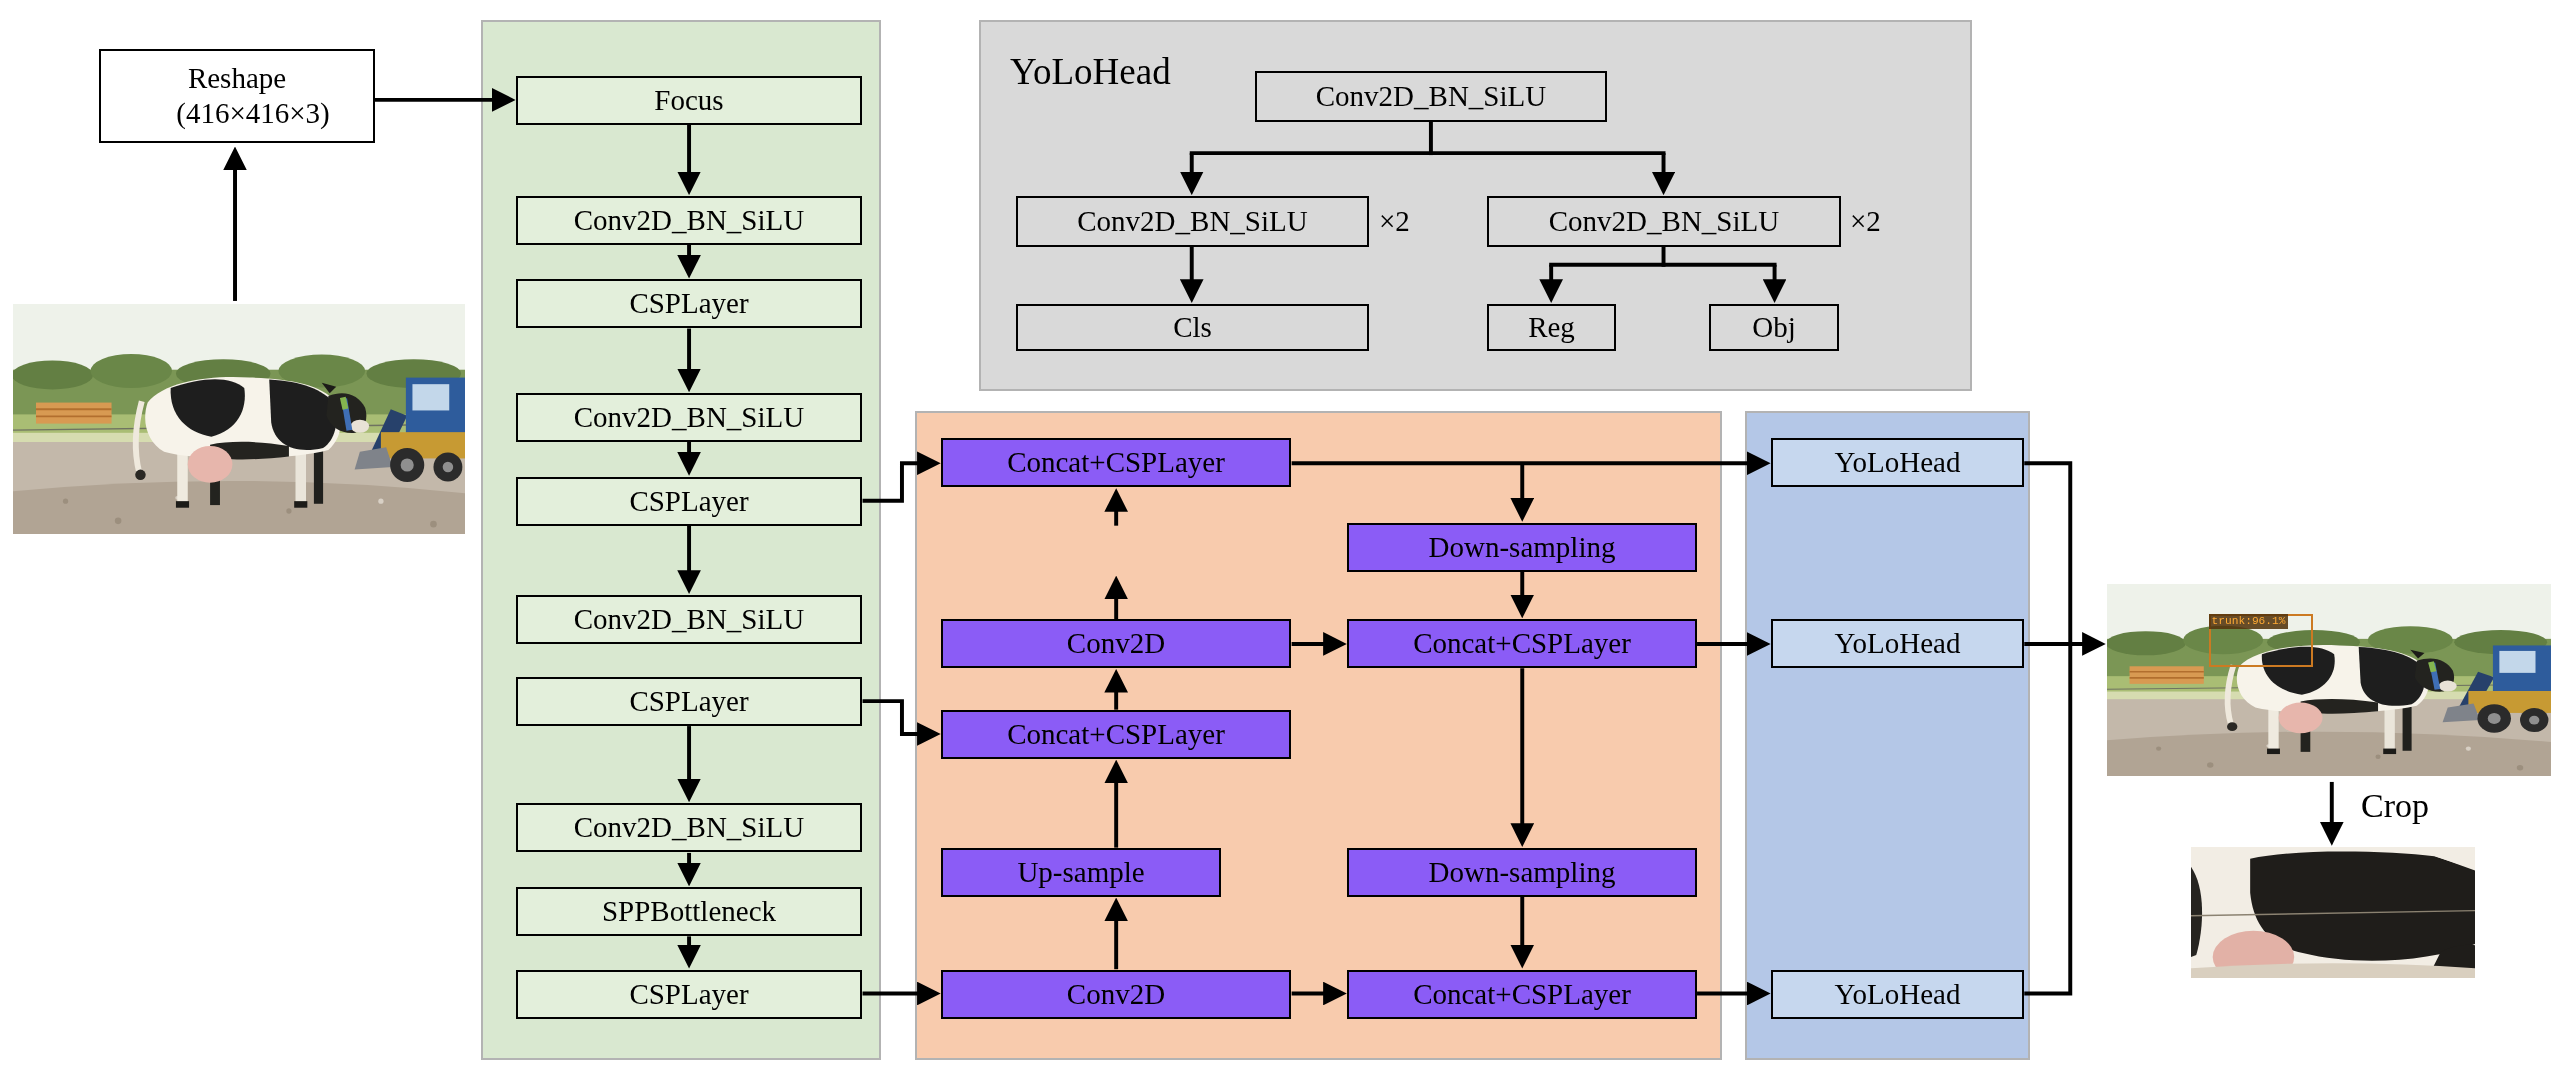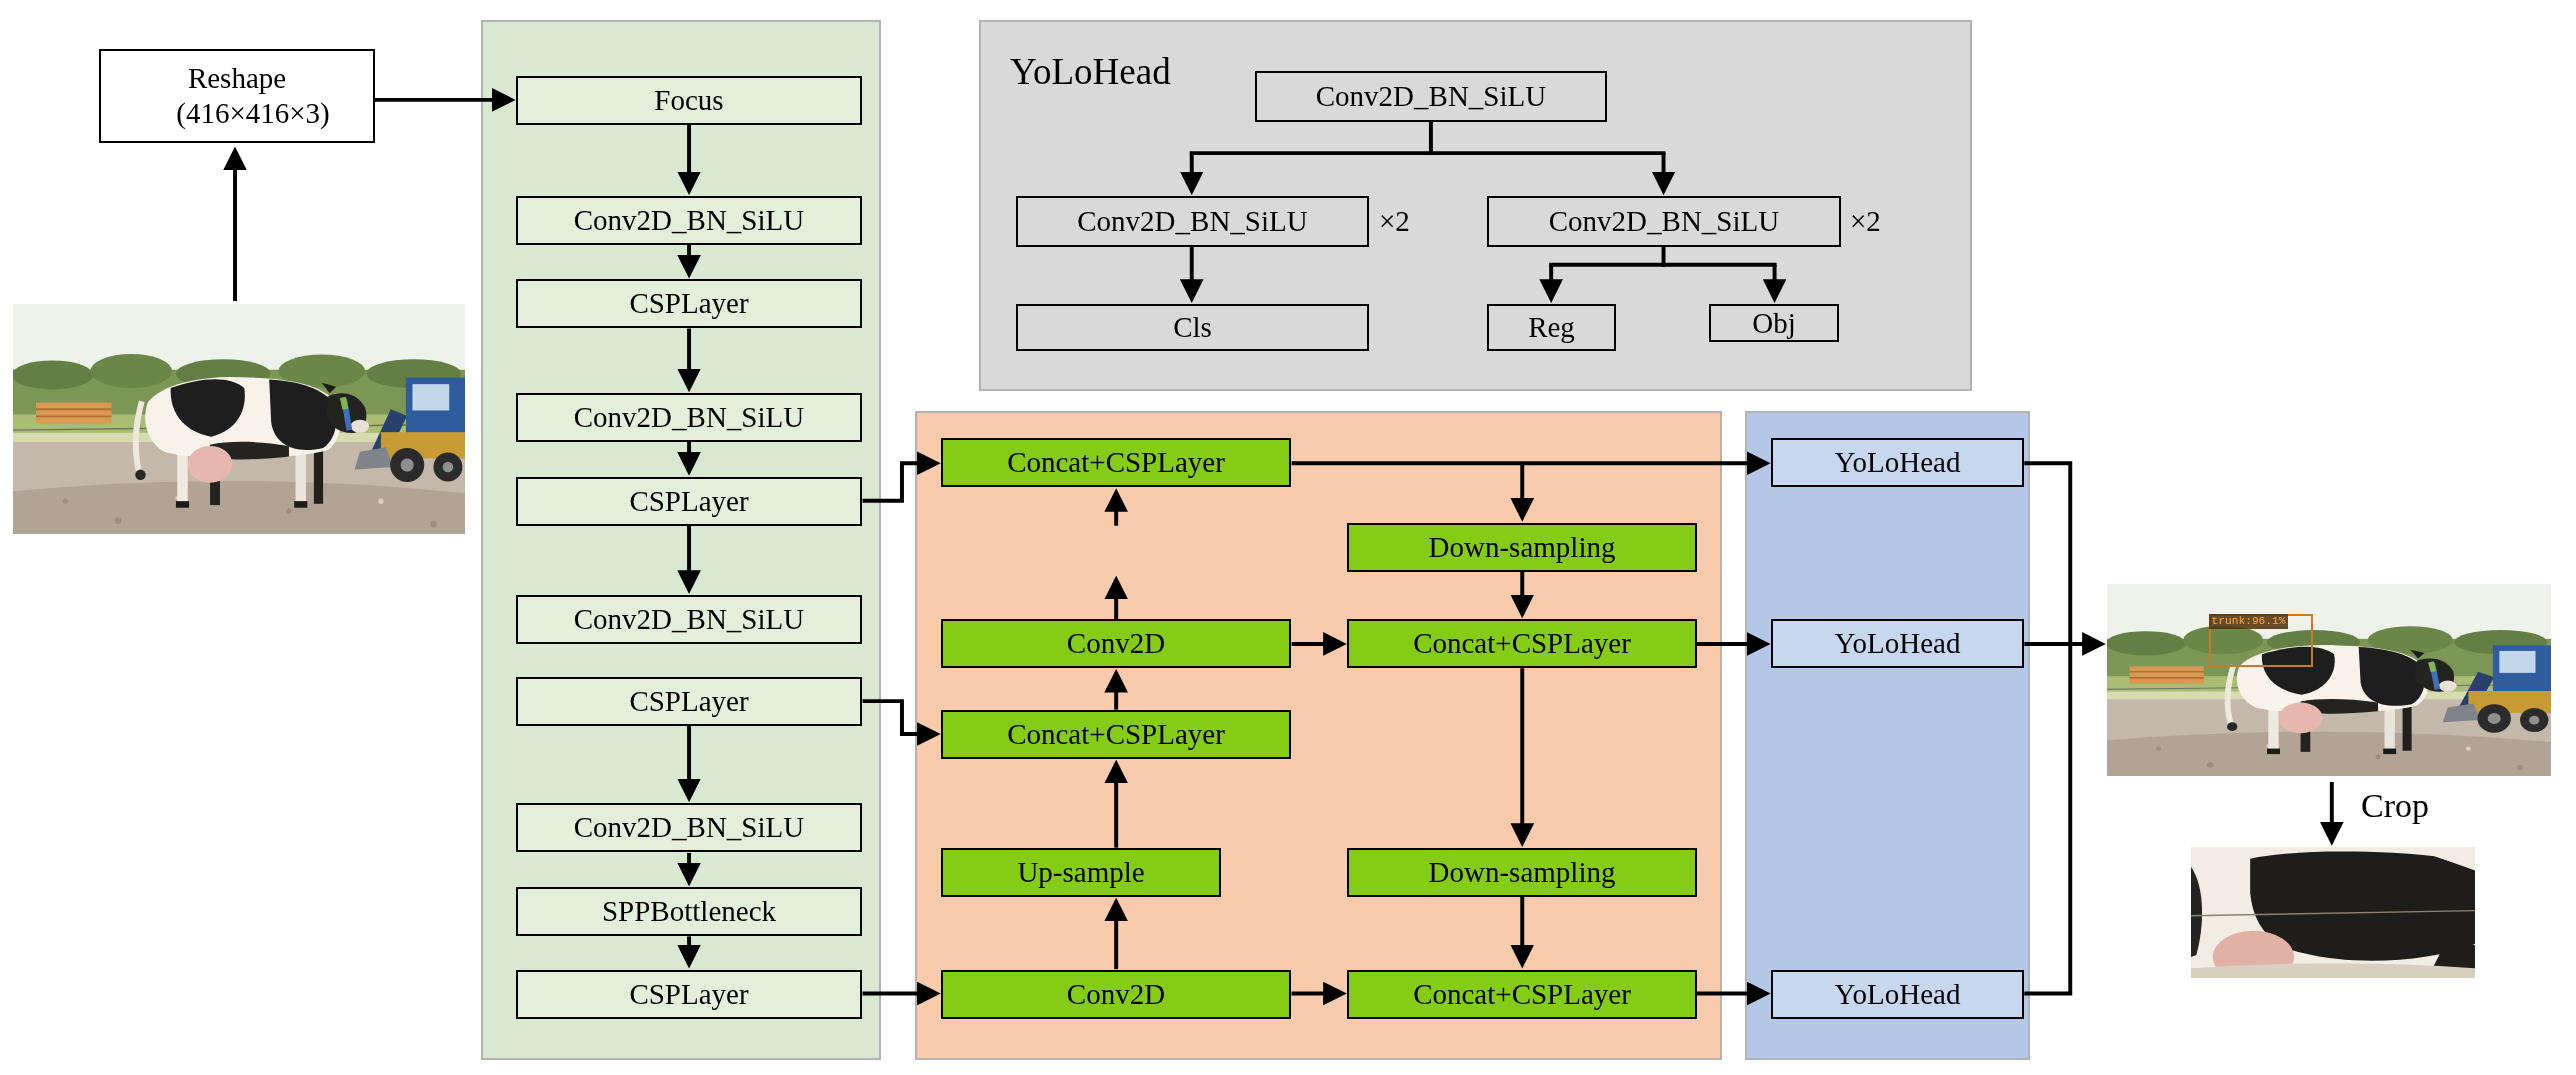--- a/index.html
+++ b/index.html
@@ -8,21 +8,21 @@
   .panel{position:absolute;border:2.6px solid #b3b3b3;box-sizing:border-box;}
   .p-green{background:#d9e8d0;}
   .p-gray{background:#d9d9d9;}
   .p-orange{background:#f8cbad;}
   .p-blue{background:#b4c7e7;}
   .bx{position:absolute;box-sizing:border-box;border:2.6px solid #000;
       display:flex;align-items:center;justify-content:center;
       font-size:29px;line-height:1;white-space:nowrap;}
   .b-green{background:#e3efdb;}
   .b-gray{background:#d9d9d9;}
-  .b-orange{background:#84cc16;}
+  .b-orange{background:#8b5cf6;}
   .b-blue{background:#c6d7ee;}
   .b-white{background:#fff;flex-direction:column;text-align:center;}
   .b-white .l2{margin-top:6.6px;margin-left:32px;}
   .lbl{position:absolute;font-size:29px;line-height:1;white-space:nowrap;}
   .legend-title{font-size:37px;}
   .crop-lbl{font-size:34px;}
   #connectors{position:absolute;left:0;top:0;pointer-events:none;}
   .photo{position:absolute;overflow:hidden;}
   .photo svg{display:block;width:100%;height:100%;}
   .det-box{position:absolute;border:2.6px solid #cc7a22;box-sizing:border-box;}
@@ -118,21 +118,21 @@
   <div class="bx b-green" style="left:516px;top:970px;width:346px;height:49px">CSPLayer</div>
 
   <div class="lbl legend-title" style="left:1010px;top:53px">YoLoHead</div>
   <div class="bx b-gray" style="left:1255px;top:71px;width:352px;height:51px">Conv2D_BN_SiLU</div>
   <div class="bx b-gray" style="left:1016px;top:196px;width:353px;height:51px">Conv2D_BN_SiLU</div>
   <div class="bx b-gray" style="left:1487px;top:196px;width:354px;height:51px">Conv2D_BN_SiLU</div>
   <div class="lbl" style="left:1379px;top:207px">×2</div>
   <div class="lbl" style="left:1850px;top:207px">×2</div>
   <div class="bx b-gray" style="left:1016px;top:304px;width:353px;height:47px">Cls</div>
   <div class="bx b-gray" style="left:1487px;top:304px;width:129px;height:47px">Reg</div>
-  <div class="bx b-gray" style="left:1709px;top:304px;width:130px;height:38px">Obj</div>
+  <div class="bx b-gray" style="left:1709px;top:304px;width:130px;height:47px">Obj</div>
 
   <div class="bx b-orange" style="left:941px;top:438px;width:350px;height:49px">Concat+CSPLayer</div>
   <div class="bx b-orange" style="left:941px;top:619px;width:350px;height:49px">Conv2D</div>
   <div class="bx b-orange" style="left:941px;top:710px;width:350px;height:49px">Concat+CSPLayer</div>
   <div class="bx b-orange" style="left:941px;top:848px;width:280px;height:49px">Up-sample</div>
   <div class="bx b-orange" style="left:941px;top:970px;width:350px;height:49px">Conv2D</div>
   <div class="bx b-orange" style="left:1347px;top:523px;width:350px;height:49px">Down-sampling</div>
   <div class="bx b-orange" style="left:1347px;top:619px;width:350px;height:49px">Concat+CSPLayer</div>
   <div class="bx b-orange" style="left:1347px;top:848px;width:350px;height:49px">Down-sampling</div>
   <div class="bx b-orange" style="left:1347px;top:970px;width:350px;height:49px">Concat+CSPLayer</div>

